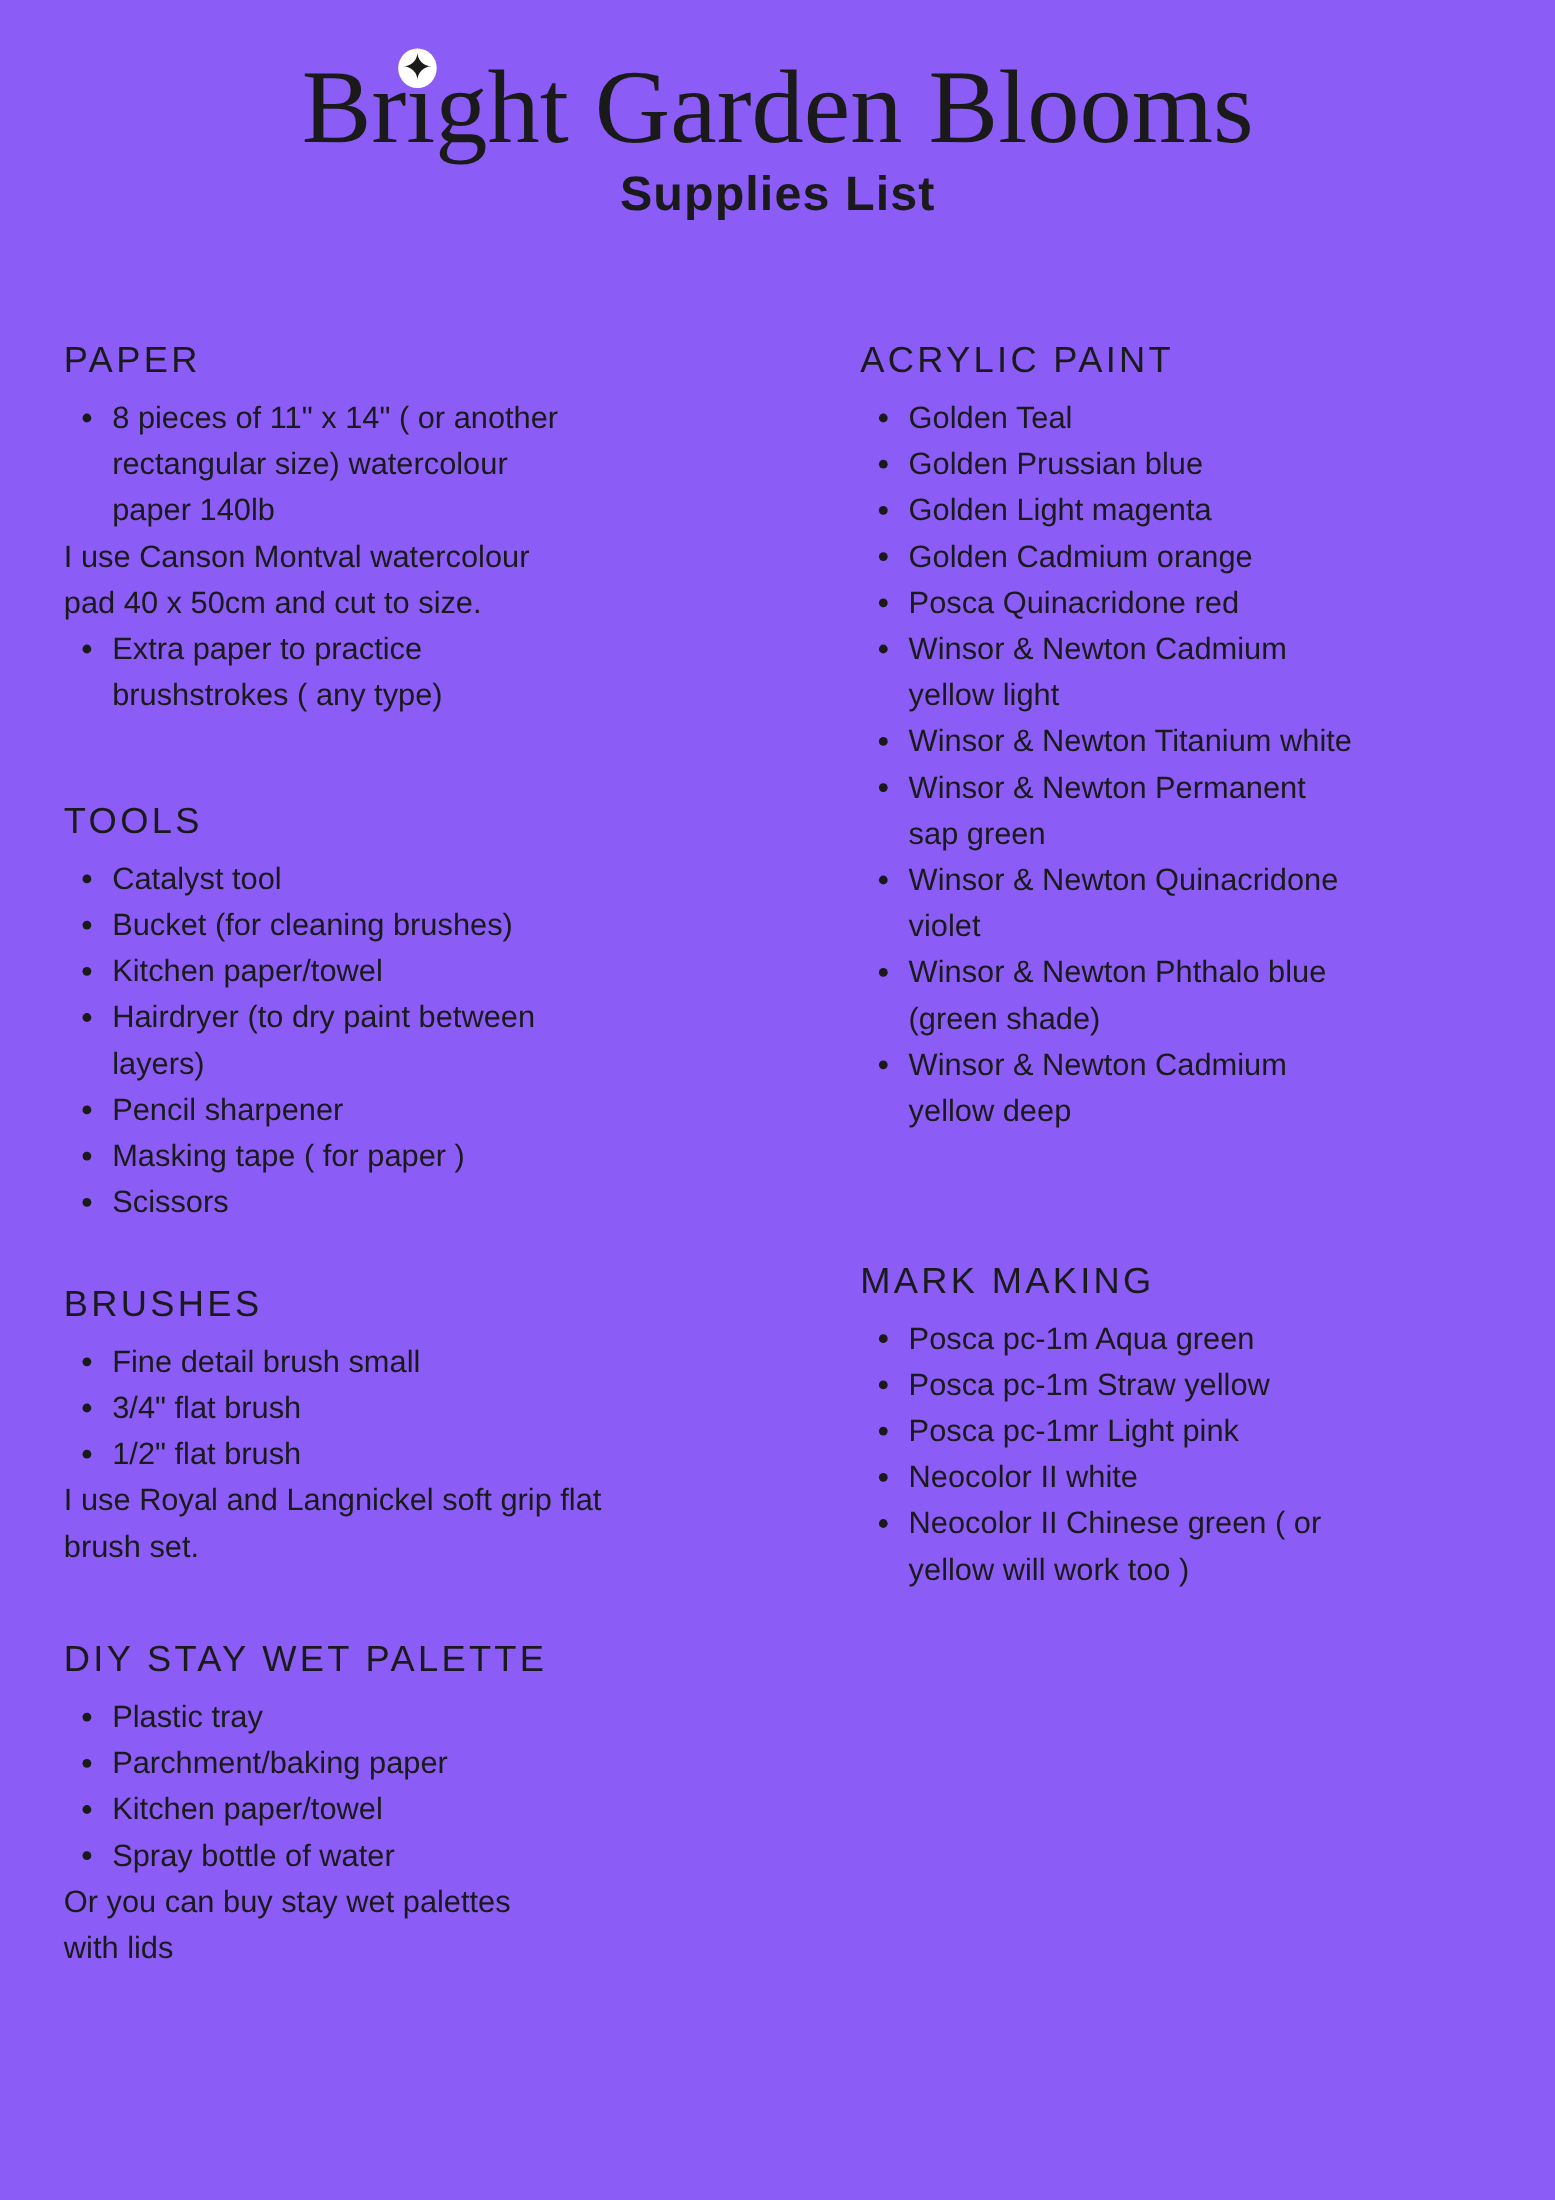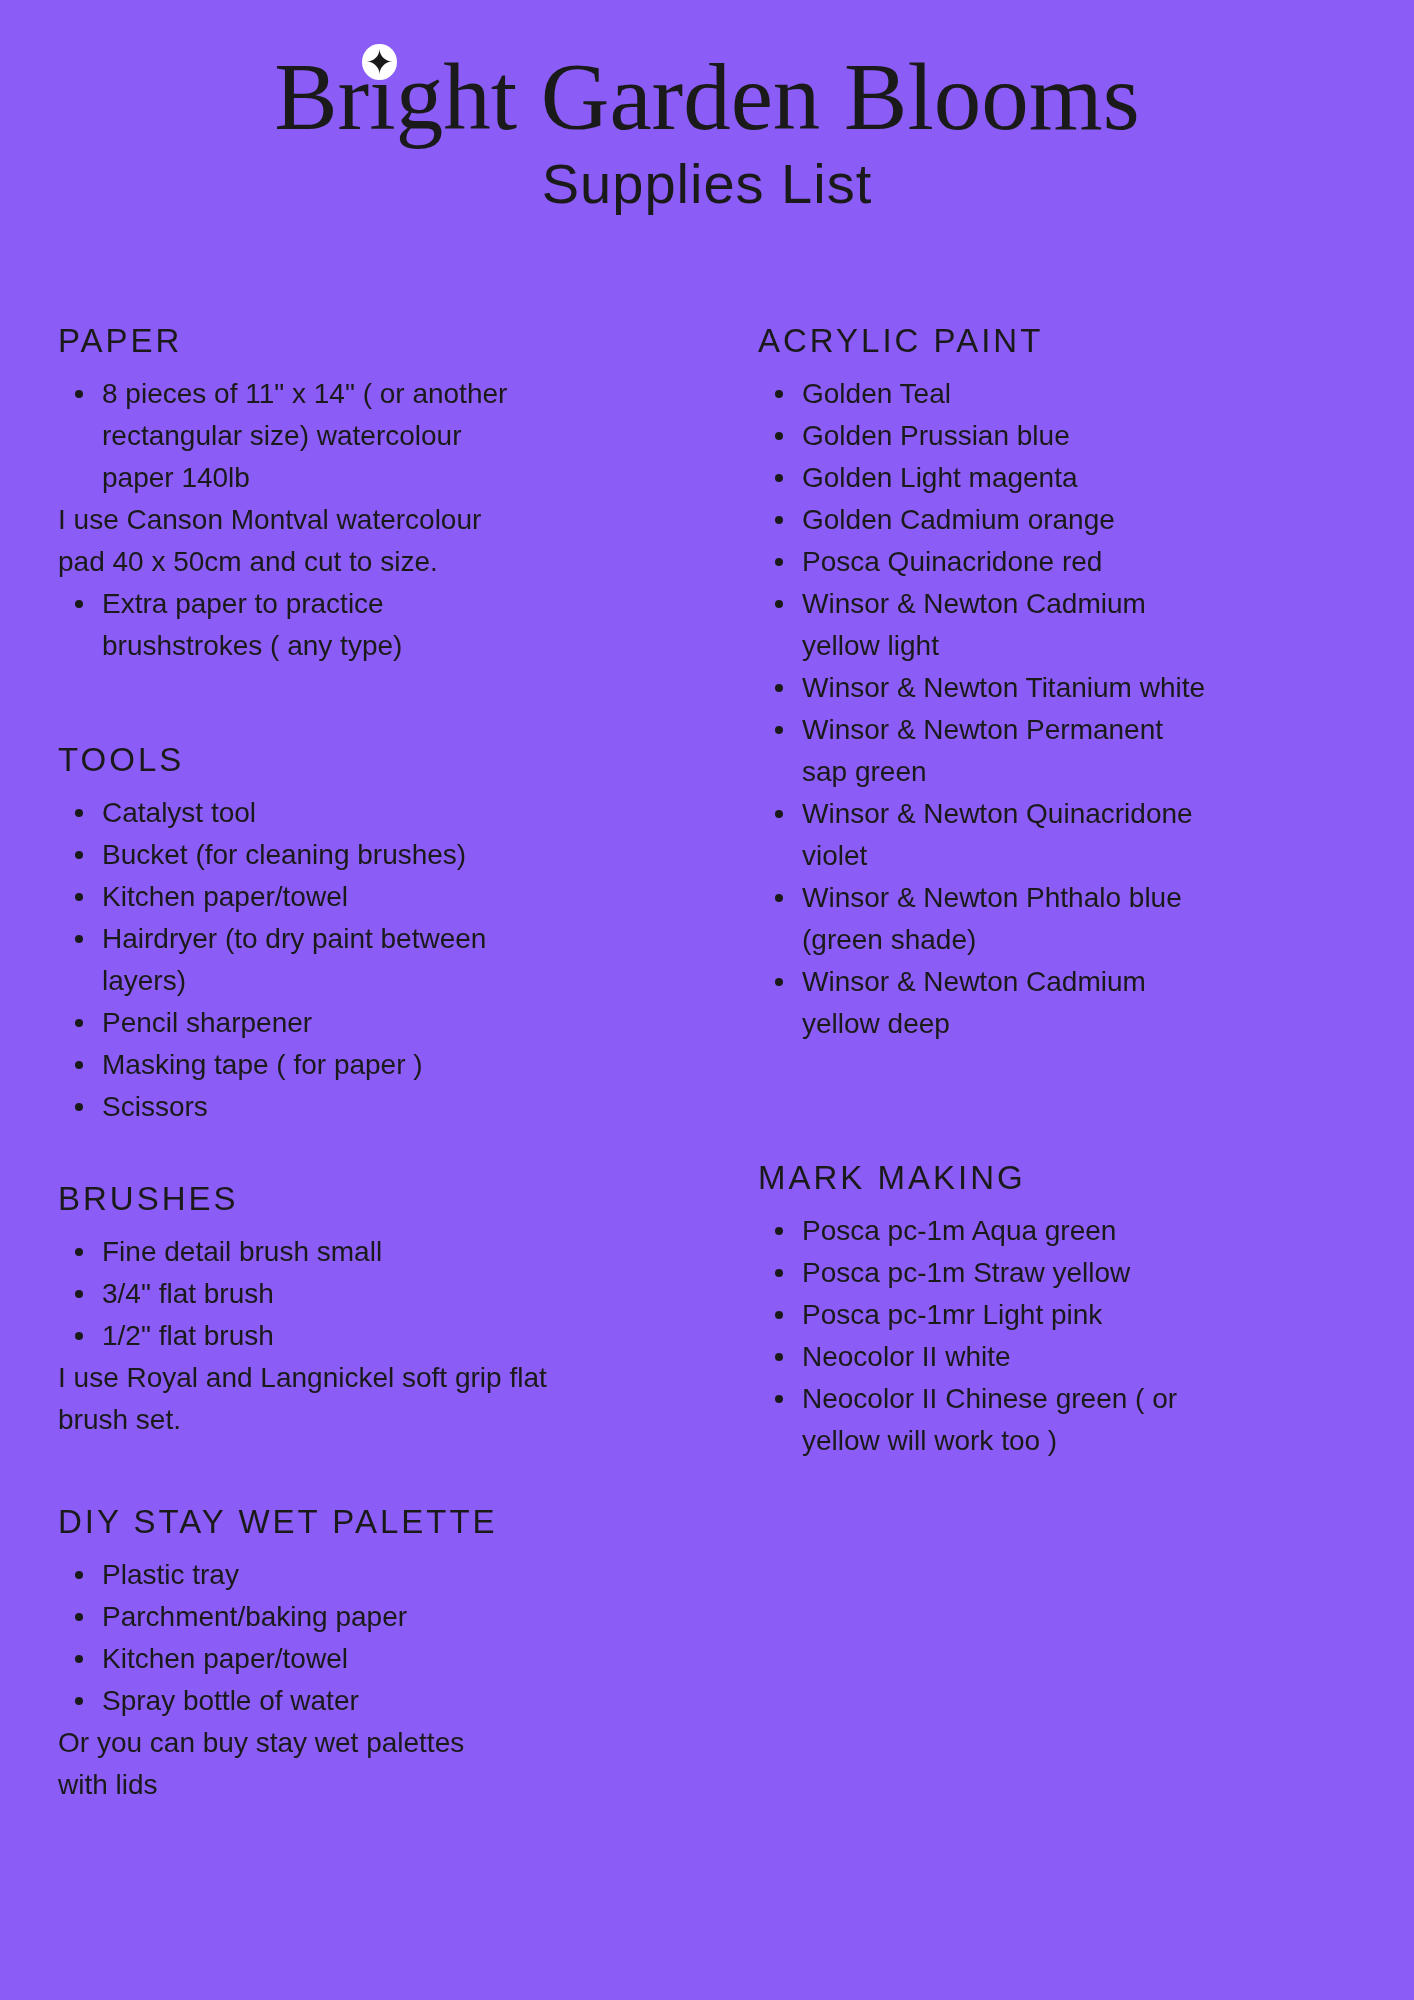--- a/index.html
+++ b/index.html
@@ -26,29 +26,29 @@
   .sparkle {
     position:absolute;
     left:88px; top:-4px;
     font-family:"DejaVu Sans",sans-serif;
     font-size:34px; line-height:1;
     background:#ffffff;
     border-radius:50%;
     padding:1px 3px;
   }
   .subtitle {
-    font-size:56px;
-    font-weight:400;
+    font-size:44px;
+    font-weight:700;
     line-height:1.15;
     letter-spacing:1px;
     margin-top:4px;
   }
 
   
-  .columns { display:flex; padding:0 58px; margin-top:104px; gap:52px; align-items:flex-start; }
+  .columns { display:flex; padding:0 58px; margin-top:104px; gap:76px; align-items:flex-start; }
   .col-left { width:648px; flex:none; }
   .col-right { flex:1; min-width:0; }
 
   
   .section { margin:0; }
   .heading {
     margin:0 0 11px 0;
     font-size:33px;
     font-weight:400;
     letter-spacing:3px;

